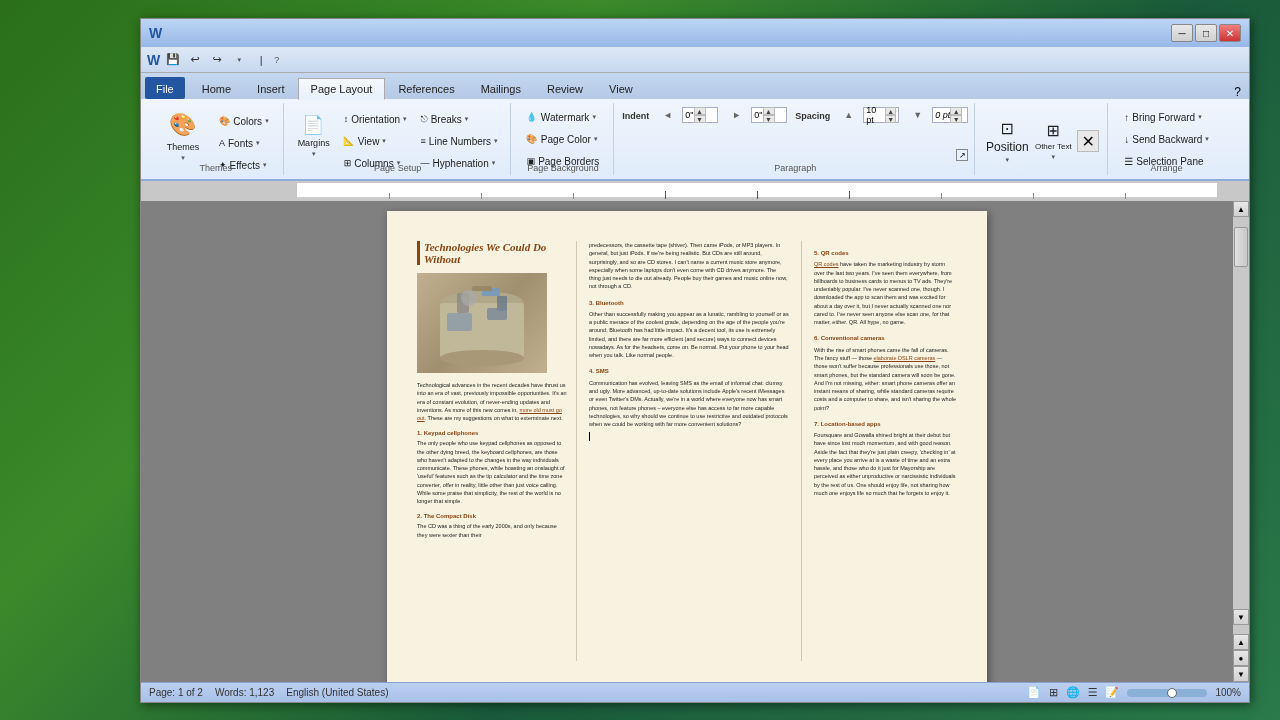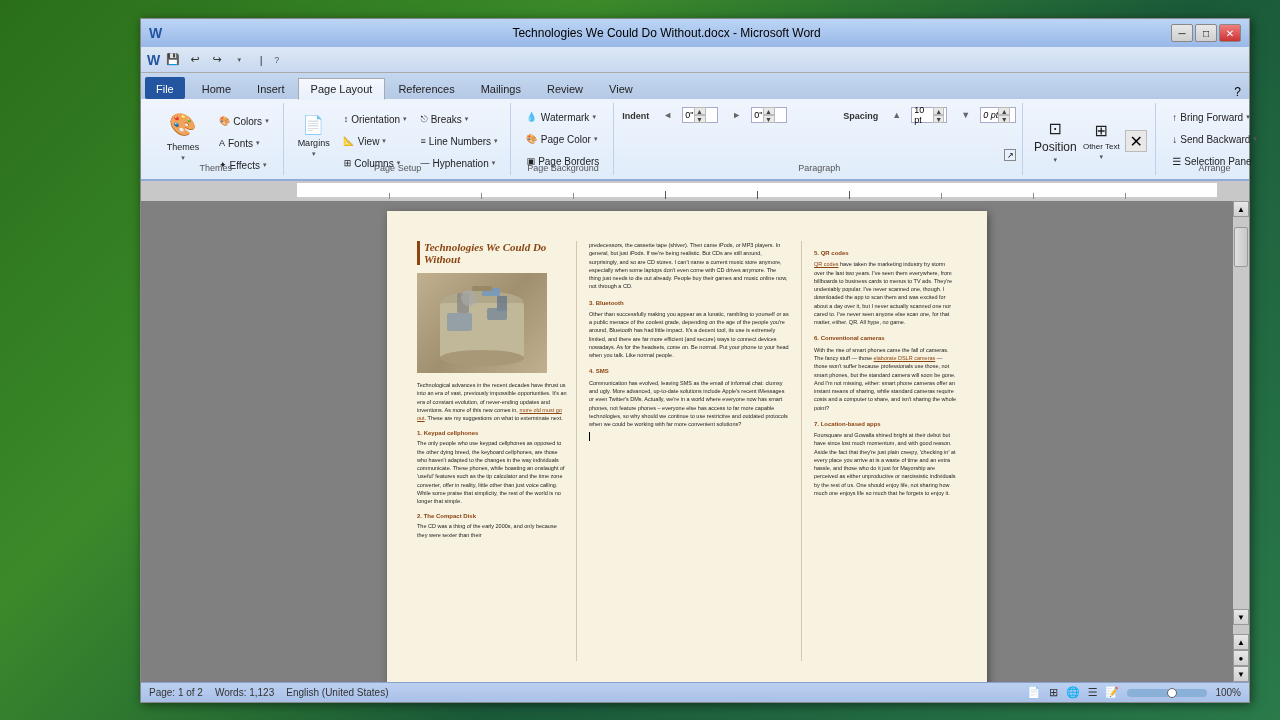--- a/index.html
+++ b/index.html
@@ -453,21 +453,20 @@
   </style>
 </head>
 <body>
 
 <div class="window">
 
   <div class="title-bar">
     <div style="display:flex;align-items:center;gap:6px;">
       <span style="font-size:14px;color:#2355a0;font-weight:bold;">W</span>
     </div>
-    <span class="title-bar-text">Technologies We Could Do Without.docx - Microsoft Word</span>
     <div class="title-bar-buttons">
       <div class="tb-btn">─</div>
       <div class="tb-btn">□</div>
       <div class="tb-btn close">✕</div>
     </div>
   </div>
 
   <div class="quick-access">
     <span style="font-size:14px;font-weight:bold;color:#2355a0;">W</span>
     <span class="qa-icon">💾</span>
@@ -624,21 +623,21 @@
                 <span style="font-size:9px;">0"</span>
                 <div class="spinner-btns">
                   <div class="spinner-btn">▲</div>
                   <div class="spinner-btn">▼</div>
                 </div>
               </div>
             </div>
           </div>
 
           <div class="indent-group">
-            <div style="font-size:9px;font-weight:bold;color:#333;margin-bottom:2px;margin-left:48px;">Spacing</div>
+            <div style="font-size:9px;font-weight:bold;color:#333;margin-bottom:2px;">Spacing</div>
             <div class="indent-row">
               <span class="indent-label">▲</span>
               <div class="indent-input">
                 <span style="font-size:9px;">10 pt</span>
                 <div class="spinner-btns">
                   <div class="spinner-btn">▲</div>
                   <div class="spinner-btn">▼</div>
                 </div>
               </div>
             </div>

